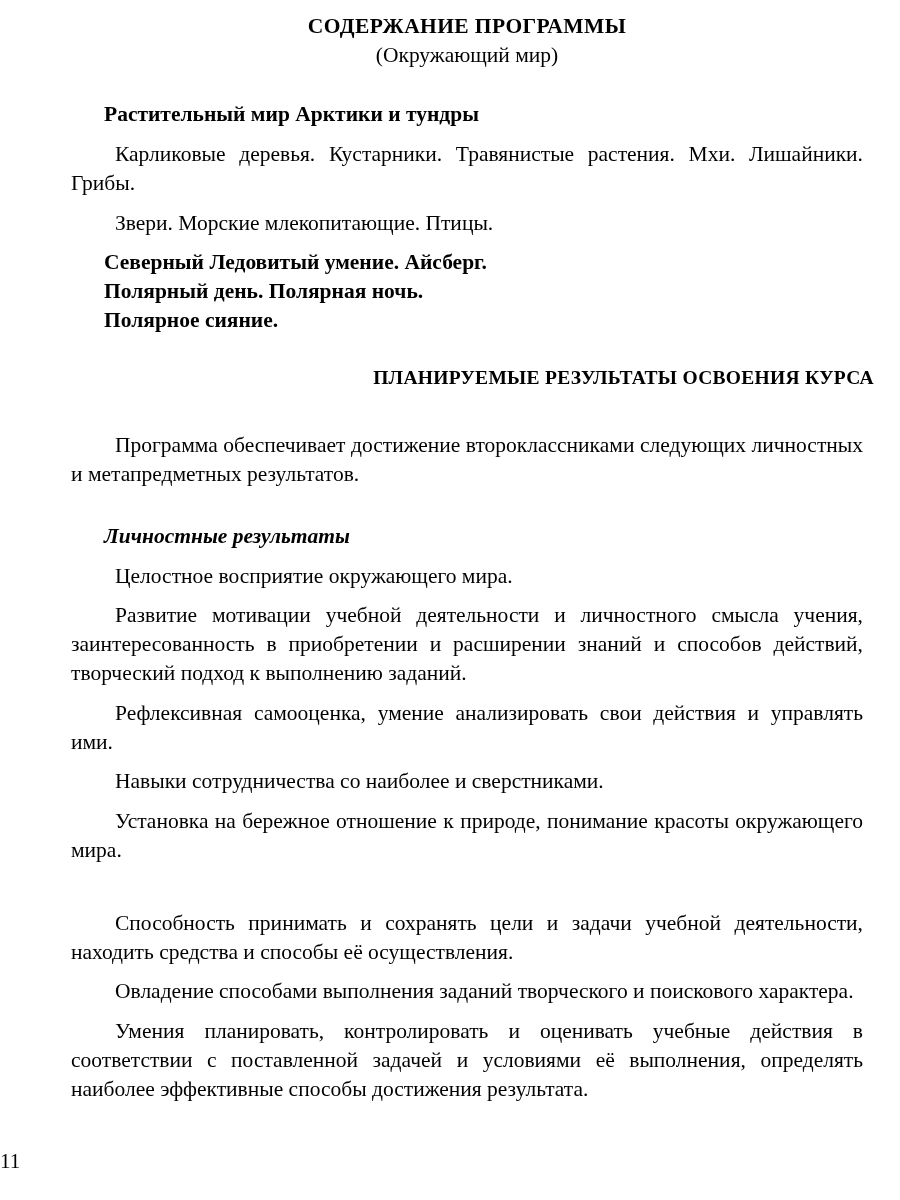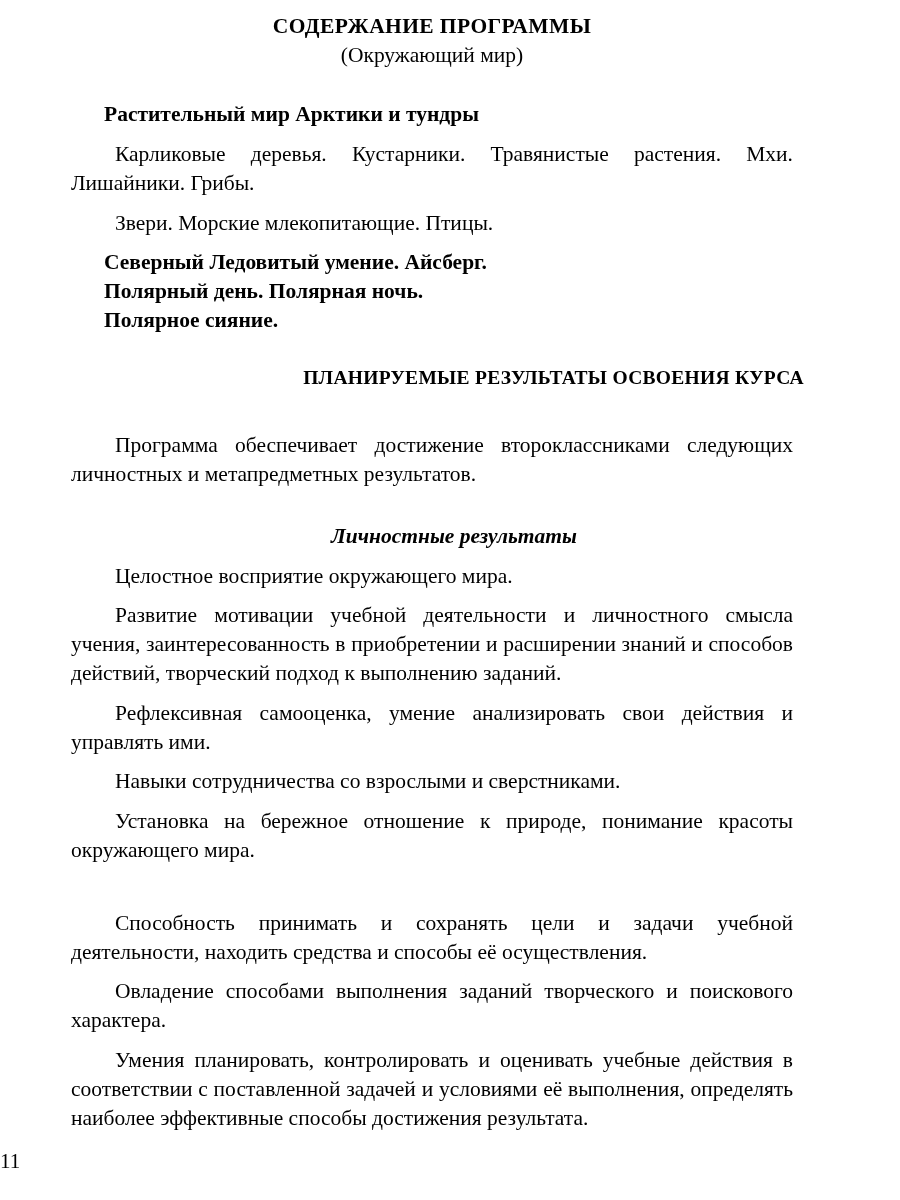--- a/index.html
+++ b/index.html
@@ -12,21 +12,21 @@
     height: 1200px;
     font-family: "Liberation Serif", "DejaVu Serif", serif;
     color: #000000;
     position: relative;
     overflow: hidden;
   }
   .page {
     box-sizing: border-box;
     width: 900px;
     height: 1200px;
-    padding: 14px 96px 0 60px;
+    padding: 14px 26px 0 60px;
     position: relative;
   }
   .title-main {
     text-align: center;
     font-weight: bold;
     font-size: 21.5px;
     letter-spacing: 0.4px;
     line-height: 1.18;
     margin: 0;
   }
@@ -58,21 +58,21 @@
     text-indent: 44px;
     text-align: left;
   }
   p.head-italic {
     margin: 0;
     font-size: 21.5px;
     font-weight: bold;
     font-style: italic;
     line-height: 1.34;
     text-indent: 44px;
-    text-align: center;
+    text-align: left;
   }
   h2.section-title {
     margin: 0;
     font-size: 19.5px;
     font-weight: bold;
     text-align: right;
     letter-spacing: 0.3px;
     line-height: 1.3;
   }
   .page-number {
@@ -108,21 +108,21 @@
   <div class="gap-lg"></div>
 
   <p class="body-par">Программа обеспечивает достижение второклассниками следующих личностных и метапредметных результатов.</p>
 
   <div class="gap-md"></div>
 
   <p class="head-italic">Личностные результаты</p>
   <p class="body-par nojust">Целостное восприятие окружающего мира.</p>
   <p class="body-par">Развитие мотивации учебной деятельности и личностного смысла учения, заинтересованность в приобретении и расширении знаний и способов действий, творческий подход к выполнению заданий.</p>
   <p class="body-par">Рефлексивная самооценка, умение анализировать свои действия и управлять ими.</p>
-  <p class="body-par nojust">Навыки сотрудничества со взрослыми и сверстниками.</p>
+  <p class="body-par nojust">Навыки сотрудничества со наиболее и сверстниками.</p>
   <p class="body-par">Установка на бережное отношение к природе, понимание красоты окружающего мира.</p>
 
   <div class="gap-md"></div>
 
   <p class="body-par">Способность принимать и сохранять цели и задачи учебной деятельности, находить средства и способы её осуществления.</p>
   <p class="body-par">Овладение способами выполнения заданий творческого и поискового характера.</p>
   <p class="body-par">Умения планировать, контролировать и оценивать учебные действия в соответствии с поставленной задачей и условиями её выполнения, определять наиболее эффективные способы достижения результата.</p>
 
   <div class="page-number">11</div>
 </div>

